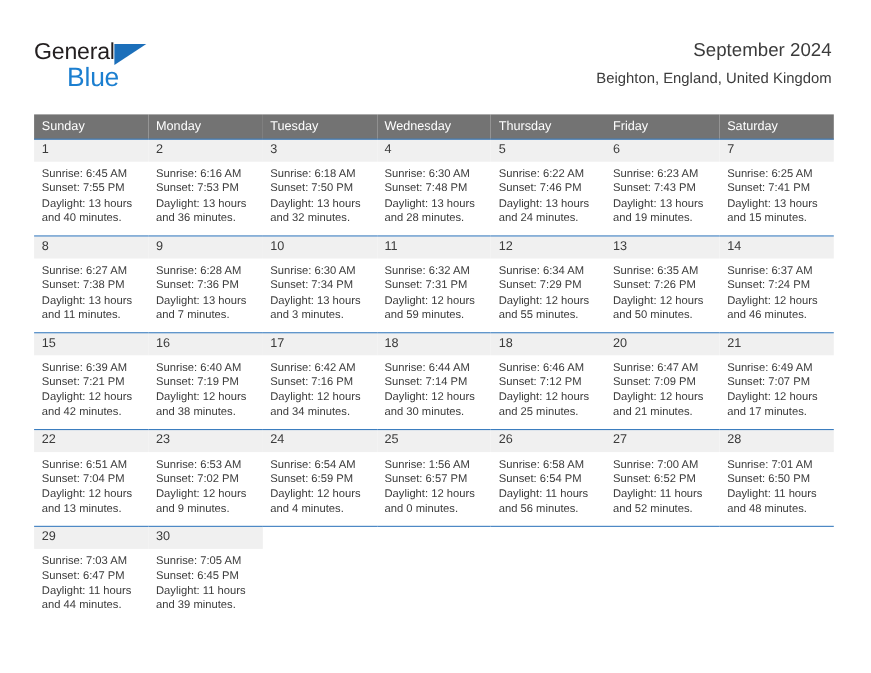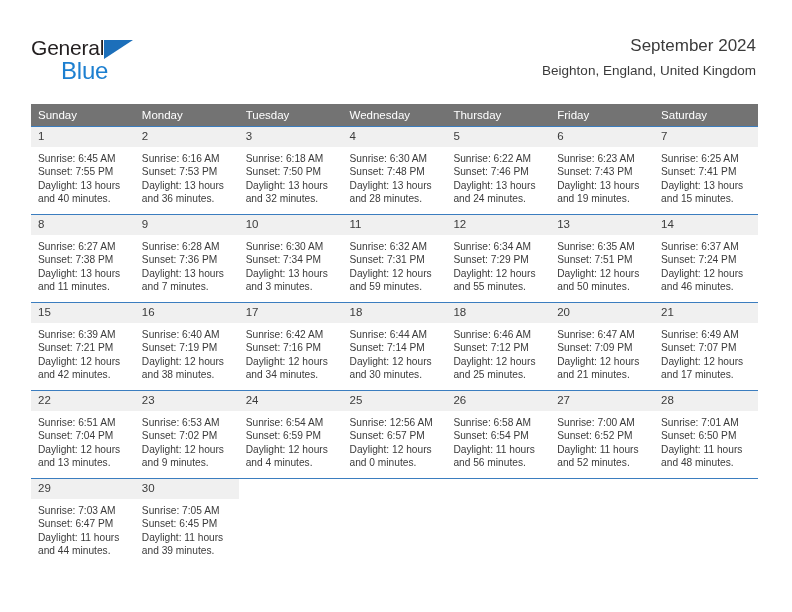--- a/index.html
+++ b/index.html
@@ -272,21 +272,21 @@
           <div class="info">
             <div>Sunrise: 6:34 AM</div>
             <div>Sunset: 7:29 PM</div>
             <div class="wrapline">Daylight: 12 hours and 55 minutes.</div>
           </div>
         </td>
         <td class="daycell">
           <div class="daynum">13</div>
           <div class="info">
             <div>Sunrise: 6:35 AM</div>
-            <div>Sunset: 7:51 PM</div>
+            <div>Sunset: 7:26 PM</div>
             <div class="wrapline">Daylight: 12 hours and 50 minutes.</div>
           </div>
         </td>
         <td class="daycell">
           <div class="daynum">14</div>
           <div class="info">
             <div>Sunrise: 6:37 AM</div>
             <div>Sunset: 7:24 PM</div>
             <div class="wrapline">Daylight: 12 hours and 46 minutes.</div>
           </div>
@@ -373,21 +373,21 @@
           <div class="daynum">24</div>
           <div class="info">
             <div>Sunrise: 6:54 AM</div>
             <div>Sunset: 6:59 PM</div>
             <div class="wrapline">Daylight: 12 hours and 4 minutes.</div>
           </div>
         </td>
         <td class="daycell">
           <div class="daynum">25</div>
           <div class="info">
-            <div>Sunrise: 12:56 AM</div>
+            <div>Sunrise: 1:56 AM</div>
             <div>Sunset: 6:57 PM</div>
             <div class="wrapline">Daylight: 12 hours and 0 minutes.</div>
           </div>
         </td>
         <td class="daycell">
           <div class="daynum">26</div>
           <div class="info">
             <div>Sunrise: 6:58 AM</div>
             <div>Sunset: 6:54 PM</div>
             <div class="wrapline">Daylight: 11 hours and 56 minutes.</div>

